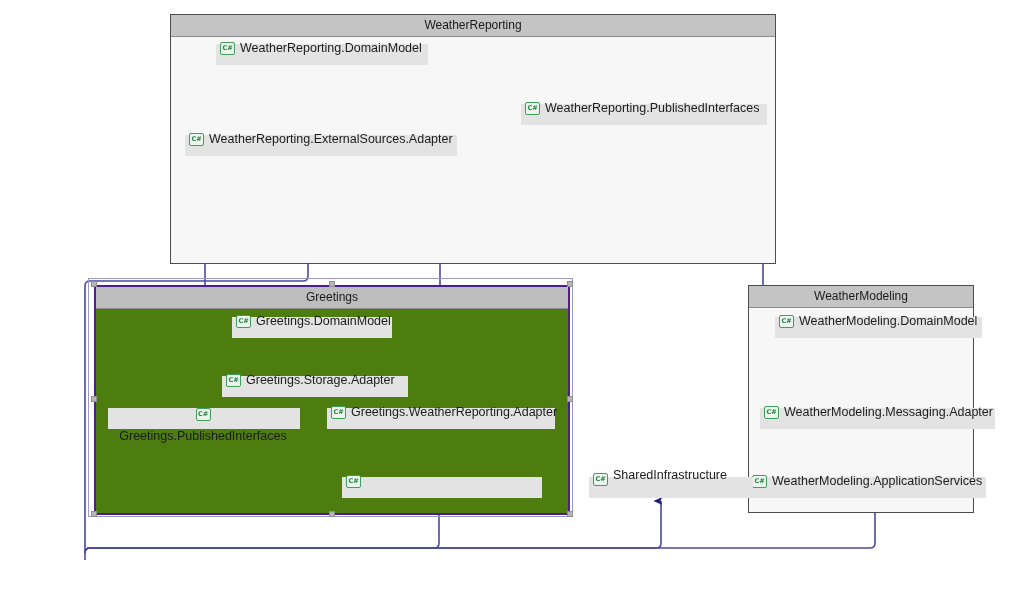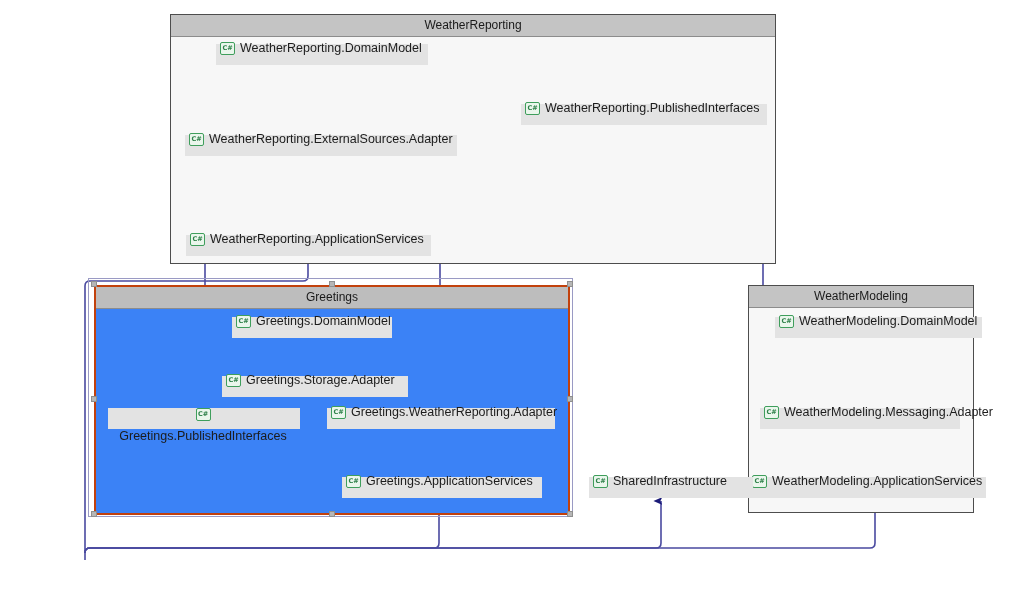--- a/index.html
+++ b/index.html
@@ -30,22 +30,22 @@
   }
 
   
   .group {
     position: absolute;
     box-sizing: border-box;
     border: 1px solid #4d4d4d;
     background: #f7f7f7;
   }
   .group.selected {
-    border: 2px solid #c2410c;
-    background: #3b82f6;
+    border: 2px solid #4c1d95;
+    background: #4d7c0f;
   }
   .group-title {
     box-sizing: border-box;
     width: 100%;
     height: 22px;
     line-height: 21px;
     text-align: center;
     font-size: 12px;
     color: #1a1a1a;
     background: #c4c4c4;
@@ -195,24 +195,20 @@
   <div class="node" style="left:521px; top:104px; width:246px;">
     <span class="cs-icon"></span>
     <span class="label">WeatherReporting.PublishedInterfaces</span>
   </div>
 
   <div class="node" style="left:185px; top:135px; width:272px;">
     <span class="cs-icon"></span>
     <span class="label">WeatherReporting.ExternalSources.Adapter</span>
   </div>
 
-  <div class="node" style="left:186px; top:235px; width:245px;">
-    <span class="cs-icon"></span>
-    <span class="label">WeatherReporting.ApplicationServices</span>
-  </div>
 
   <div class="node" style="left:222px; top:376px; width:186px;">
     <span class="cs-icon"></span>
     <span class="label">Greetings.Storage.Adapter</span>
   </div>
 
   <div class="node" style="left:232px; top:317px; width:160px;">
     <span class="cs-icon"></span>
     <span class="label">Greetings.DomainModel</span>
   </div>
@@ -222,37 +218,36 @@
     <span class="label">Greetings.PublishedInterfaces</span>
   </div>
 
   <div class="node" style="left:327px; top:408px; width:228px;">
     <span class="cs-icon"></span>
     <span class="label">Greetings.WeatherReporting.Adapter</span>
   </div>
 
   <div class="node" style="left:342px; top:477px; width:200px;">
     <span class="cs-icon"></span>
-    <span class="label">Greetings.ApplicationServices</span>
   </div>
 
   <div class="node" style="left:775px; top:317px; width:207px;">
     <span class="cs-icon"></span>
     <span class="label">WeatherModeling.DomainModel</span>
   </div>
 
-  <div class="node" style="left:760px; top:408px; width:200px;text-align:center;">
+  <div class="node" style="left:760px; top:408px; width:235px;text-align:center;">
     <span class="cs-icon"></span>
     <span class="label">WeatherModeling.Messaging.Adapter</span>
   </div>
 
   <div class="node" style="left:748px; top:477px; width:238px;">
     <span class="cs-icon"></span>
     <span class="label">WeatherModeling.ApplicationServices</span>
   </div>
 
-  <div class="node" style="left:589px; top:477px; width:164px;">
+  <div class="node" style="left:589px; top:477px; width:164px;align-items:flex-end;">
     <span class="cs-icon"></span>
     <span class="label">SharedInfrastructure</span>
   </div>
 
 
 </div>
 
 </body></html>

